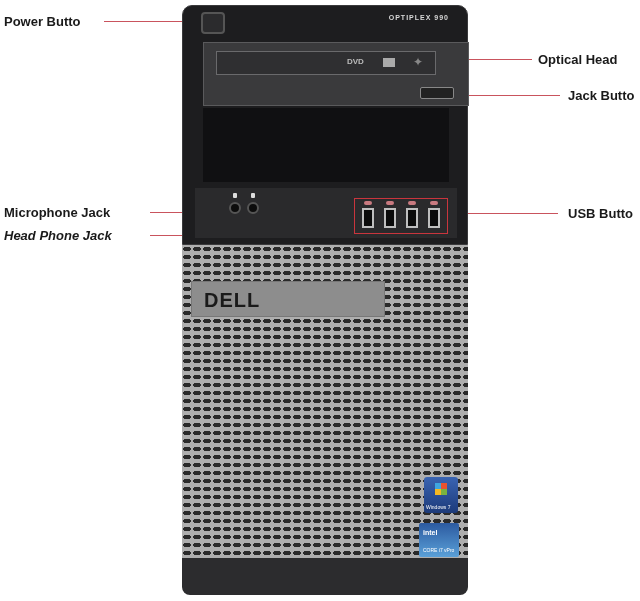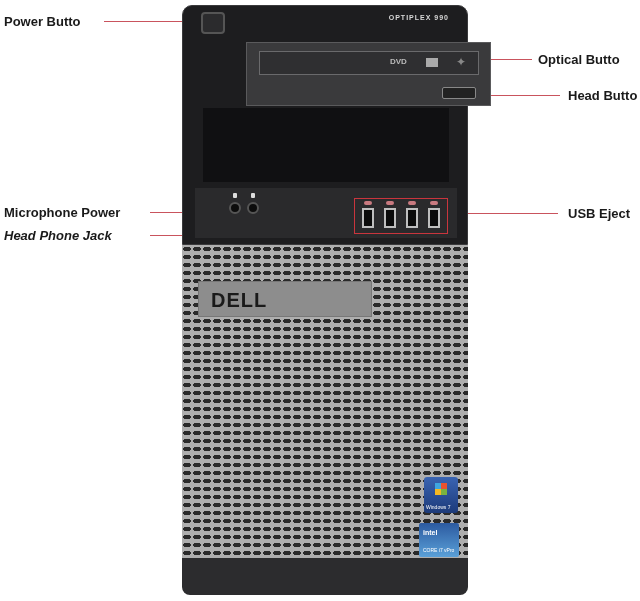--- a/index.html
+++ b/index.html
@@ -3,65 +3,65 @@
 <meta charset="utf-8">
 <style>
   html,body{margin:0;padding:0;background:#ffffff;}
   body{width:640px;height:601px;position:relative;overflow:hidden;font-family:"Liberation Sans",sans-serif;}
   .label{position:absolute;font-size:13px;font-weight:bold;color:#1a1a1a;white-space:nowrap;}
   .leader{position:absolute;height:1px;background:#c9535d;}
   .tower{position:absolute;left:182px;top:5px;width:286px;height:590px;}
   .top-bezel{position:absolute;left:0;top:0;width:286px;height:240px;background:#1d1d1f;border-radius:10px 10px 0 0;border:1px solid #3a3a3c;box-sizing:border-box;}
   .power-btn{position:absolute;left:18px;top:6px;width:24px;height:22px;background:#2b2b2d;border:2px solid #555;border-radius:4px;box-sizing:border-box;}
   .model{position:absolute;right:18px;top:8px;color:#d8d8d8;font-size:7px;font-weight:bold;letter-spacing:1px;}
-  .bay1{position:absolute;left:20px;top:36px;width:245px;height:64px;background:#3a3a3c;border:1px solid #5a5a5c;box-sizing:border-box;margin-left:43px;}
+  .bay1{position:absolute;left:20px;top:36px;width:266px;height:64px;background:#3a3a3c;border:1px solid #5a5a5c;box-sizing:border-box;}
   .tray{position:absolute;left:12px;top:8px;width:220px;height:24px;background:#2f2f31;border:1px solid #6a6a6c;box-sizing:border-box;}
   .dvd-logo{position:absolute;left:130px;top:5px;color:#bbb;font-size:8px;font-weight:bold;}
   .tray-icon{position:absolute;left:166px;top:6px;width:12px;height:9px;background:#aaa;}
   .tray-star{position:absolute;left:196px;top:3px;color:#888;font-size:12px;}
   .eject-btn{position:absolute;right:14px;top:44px;width:32px;height:10px;background:#222;border:1px solid #888;border-radius:2px;}
   .bay2{position:absolute;left:20px;top:102px;width:246px;height:74px;background:#101012;}
   .io-panel{position:absolute;left:12px;top:182px;width:262px;height:50px;background:#2a2a2c;}
   .jack{position:absolute;width:12px;height:12px;border-radius:50%;background:#0c0c0c;border:2px solid #555;box-sizing:border-box;}
   .jack-mark{position:absolute;width:4px;height:5px;background:#ddd;border-radius:1px;}
   .usb-box{position:absolute;left:159px;top:10px;width:94px;height:36px;border:1px solid #c9353d;box-sizing:border-box;}
   .usb{position:absolute;top:9px;width:12px;height:20px;background:#0b0b0b;border:2px solid #bfbfbf;box-sizing:border-box;}
   .usb-mark{position:absolute;top:2px;width:8px;height:4px;background:#c97a80;border-radius:2px;}
   .grille{position:absolute;left:0;top:240px;width:286px;height:313px;background-color:#aeaeae;
     background-image:radial-gradient(ellipse 4px 2px at center,#2a2a2a 98%,transparent 100%);
     background-size:10px 8px;}
-  .badge-plate{position:absolute;left:16px;top:36px;width:174px;height:36px;background:#8d8d8d;border:1px solid #777;box-sizing:border-box;}
+  .badge-plate{position:absolute;left:9px;top:36px;width:194px;height:36px;background:#8d8d8d;border:1px solid #777;box-sizing:border-box;}
   .dell{position:absolute;left:12px;top:7px;font-size:20px;font-weight:bold;color:#1a1a1a;letter-spacing:1px;}
   .win-badge{position:absolute;left:242px;top:232px;width:34px;height:36px;background:linear-gradient(#3a64b2,#1c3a7a);border-radius:3px;}
   .win-flag{position:absolute;left:11px;top:6px;width:12px;height:12px;background:conic-gradient(#e9522f 0 25%,#79b340 0 50%,#f5b823 0 75%,#3fa6e0 0);}
   .win-text{position:absolute;left:2px;bottom:3px;font-size:5px;color:#fff;}
   .intel-badge{position:absolute;left:237px;top:278px;width:40px;height:34px;background:linear-gradient(#2c5aa0,#5aa0d8);border-radius:2px;}
   .intel-text{position:absolute;left:4px;top:6px;font-size:7px;color:#fff;font-weight:bold;}
   .intel-sub{position:absolute;left:4px;bottom:4px;font-size:5px;color:#fff;}
   .foot{position:absolute;left:0;top:553px;width:286px;height:37px;background:#2c2c2e;border-radius:0 0 8px 8px;}
 </style>
 </head>
 <body>
 
 <div class="label" style="left:4px;top:14px;">Power Butto</div>
 <div class="leader" style="left:104px;top:21px;width:98px;"></div>
 
-<div class="label" style="left:538px;top:52px;">Optical Butto</div>
+<div class="label" style="left:538px;top:52px;">Optical Head</div>
 <div class="leader" style="left:446px;top:59px;width:86px;"></div>
 
-<div class="label" style="left:568px;top:88px;">Head Butto</div>
+<div class="label" style="left:568px;top:88px;">Jack Butto</div>
 <div class="leader" style="left:432px;top:95px;width:128px;"></div>
 
-<div class="label" style="left:4px;top:205px;">Microphone Power</div>
+<div class="label" style="left:4px;top:205px;">Microphone Jack</div>
 <div class="leader" style="left:150px;top:212px;width:66px;"></div>
 
 <div class="label" style="left:4px;top:228px;font-style:italic;">Head Phone Jack</div>
 <div class="leader" style="left:150px;top:235px;width:90px;"></div>
 
-<div class="label" style="left:568px;top:206px;">USB Eject</div>
+<div class="label" style="left:568px;top:206px;">USB Butto</div>
 <div class="leader" style="left:446px;top:213px;width:112px;"></div>
 
 <div class="tower">
   <div class="top-bezel">
     <div class="power-btn"></div>
     <div class="model">OPTIPLEX 990</div>
 
     <div class="bay1">
       <div class="tray">
         <span class="dvd-logo">DVD</span>

